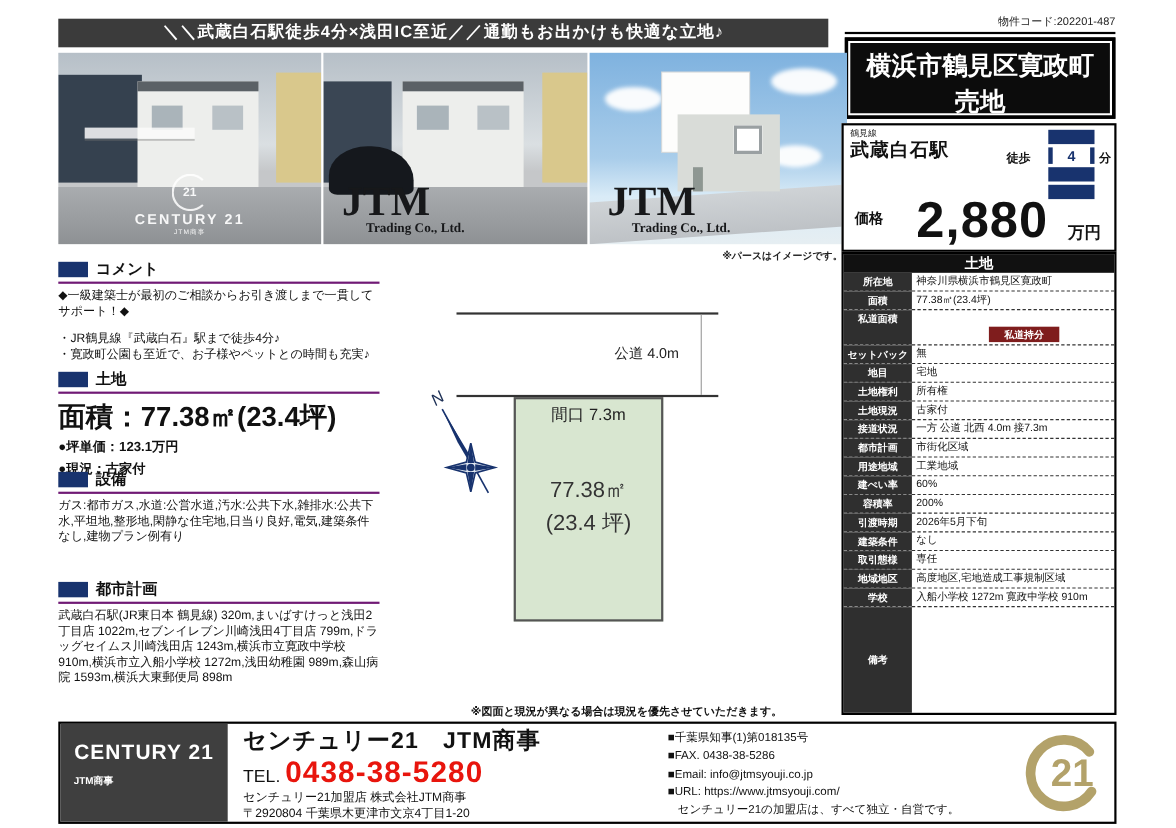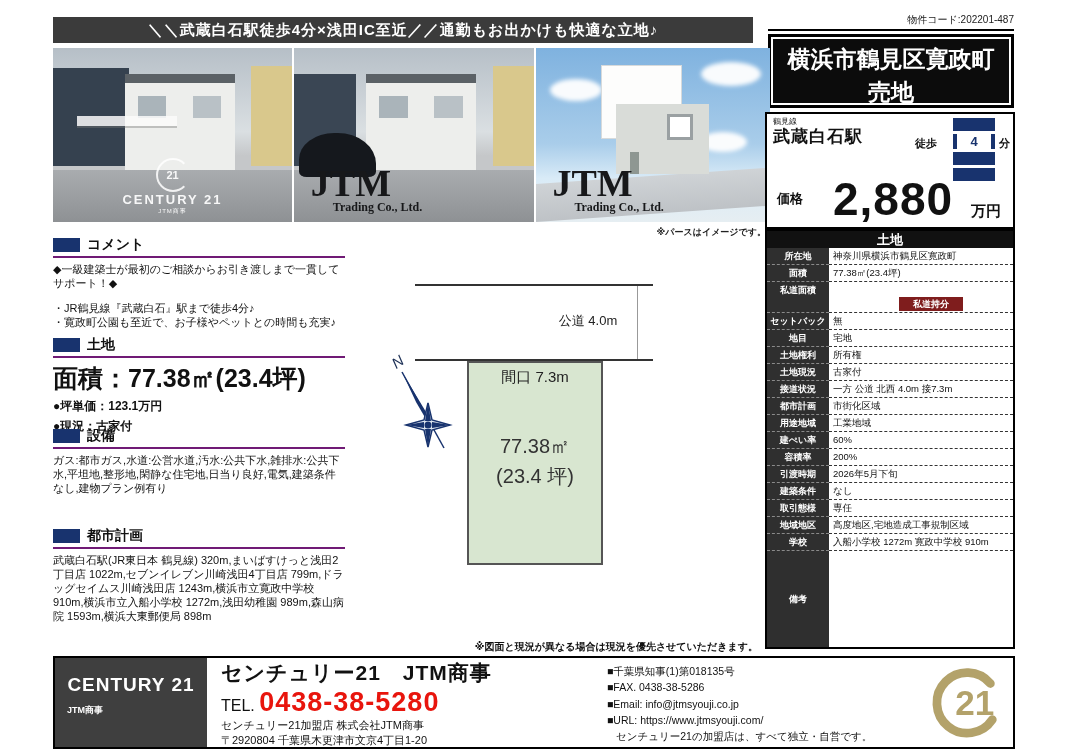--- a/index.html
+++ b/index.html
@@ -87,21 +87,21 @@
 
   
   .road-line{position:absolute;background:#333;height:2px;width:238px;left:415px;}
   .rl1{top:284px;} .rl2{top:359px;}
   .road-vline{position:absolute;left:637px;top:286px;width:1px;height:73px;background:#999;}
   .road-label{position:absolute;left:540px;top:312px;width:96px;font-size:13px;color:#222;text-align:center;}
   .plot{position:absolute;left:467px;top:361px;width:136px;height:204px;background:#d8e6d0;border:2px solid #555;box-sizing:border-box;}
   .frontage{position:absolute;left:0;right:0;top:5px;text-align:center;font-size:15px;color:#222;}
   .plot-area{position:absolute;left:0;right:0;top:68px;text-align:center;font-size:20px;color:#333;line-height:1.5;}
   .compass{position:absolute;left:386px;top:346px;}
-  .plan-note{position:absolute;left:412px;top:640px;width:346px;text-align:right;font-size:10px;font-weight:bold;color:#111;}
+  .plan-note{position:absolute;left:428px;top:640px;width:346px;font-size:10px;font-weight:bold;color:#111;}
 
   
   .footer{position:absolute;left:53px;top:656px;width:962px;height:93px;border:2px solid #000;box-sizing:border-box;
           display:flex;background:#fff;}
   .f-brand{flex:0 0 152px;background:#3f3f3f;color:#fff;padding-top:16px;box-sizing:border-box;}
   .f-brand .b1{text-align:center;font-size:19px;font-weight:bold;letter-spacing:1px;}
   .f-brand .b2{font-size:9px;font-weight:bold;margin:8px 0 0 12px;}
   .f-center{flex:0 0 400px;padding:1px 0 0 14px;box-sizing:border-box;}
   .f-title{font-size:21px;font-weight:bold;letter-spacing:1px;}
   .f-telline{margin-top:0px;}

